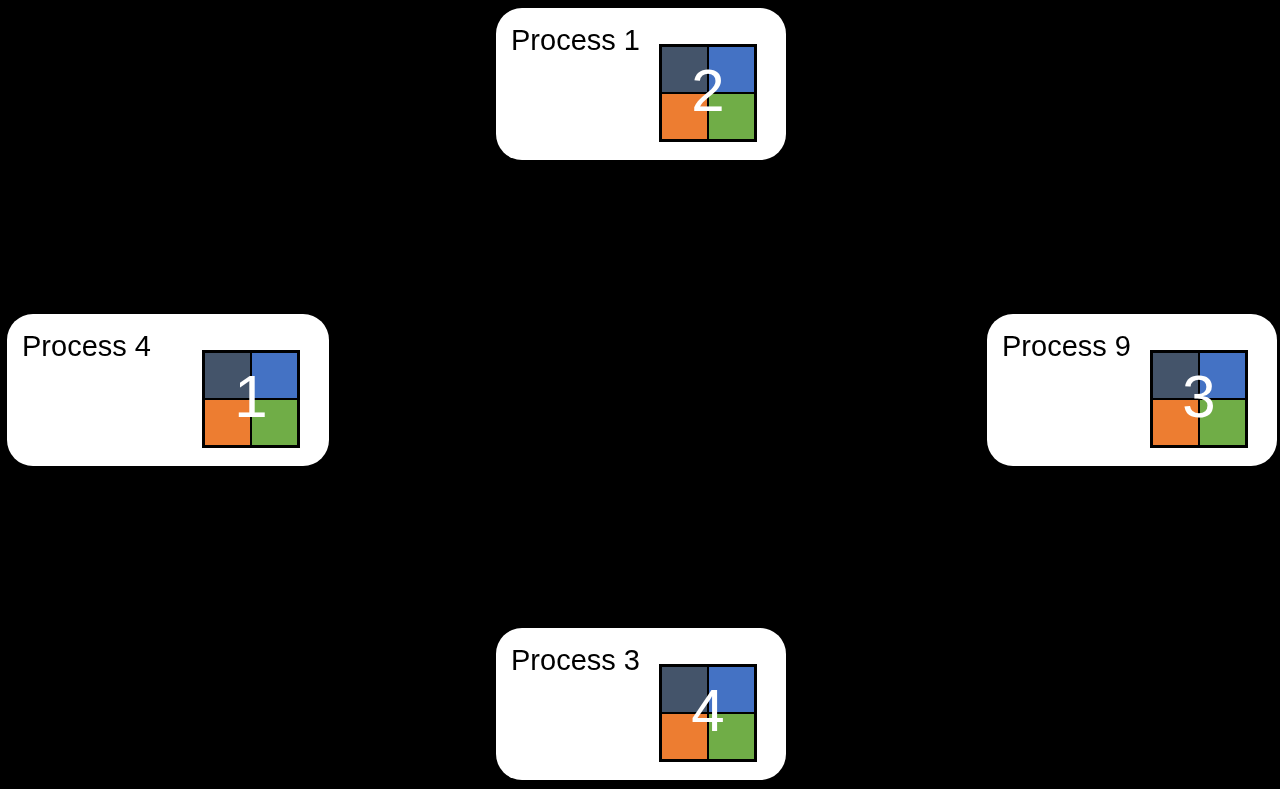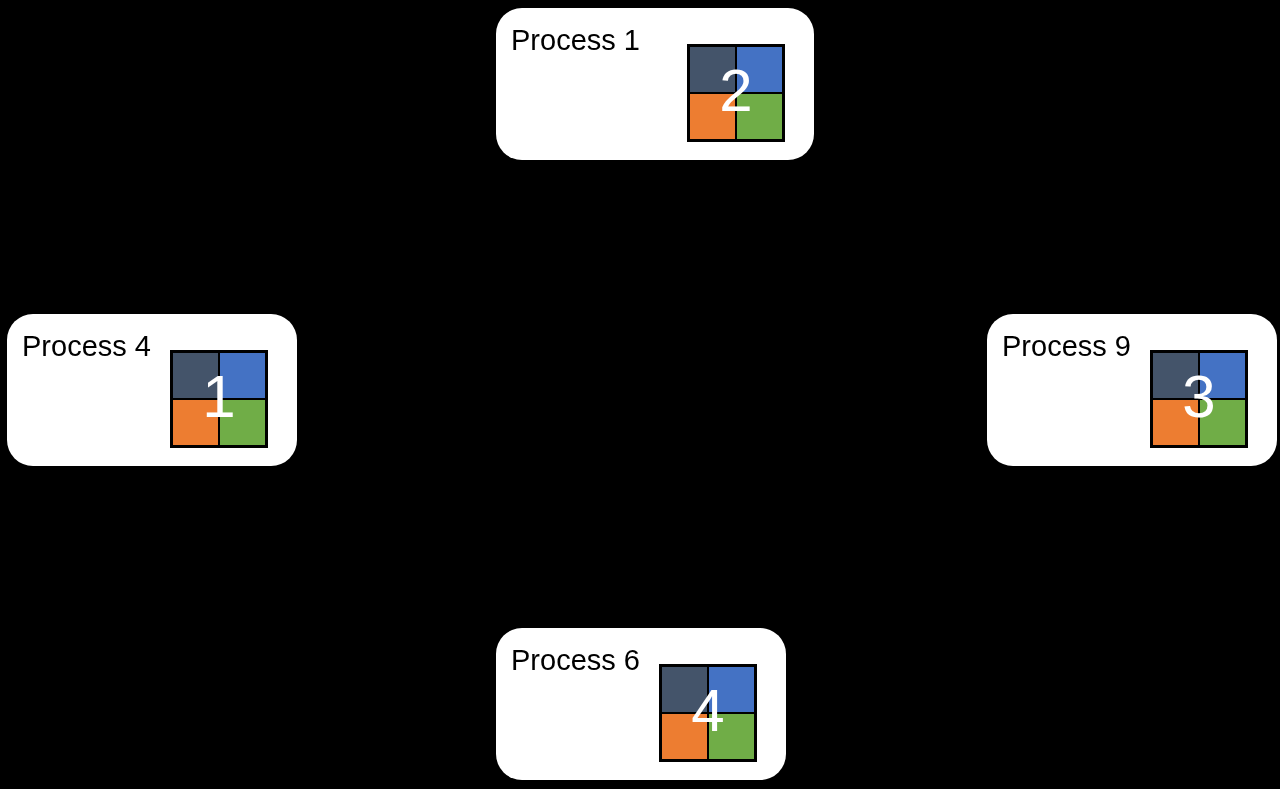--- a/index.html
+++ b/index.html
@@ -18,21 +18,21 @@
   .node {
     position: absolute;
     width: 290px;
     height: 152px;
     background: #ffffff;
     border-radius: 26px;
   }
   .node-top    { left: 496px; top: 8px;   }
   .node-right  { left: 987px; top: 314px; }
   .node-bottom { left: 496px; top: 628px; }
-  .node-left   { left: 7px;   top: 314px; }
+  .node-left   { left: 7px;   top: 314px; padding-left: 32px; }
 
   .node-label {
     position: absolute;
     left: 15px;
     top: 16px;
     font-size: 29px;
     line-height: 1.15;
     color: #000000;
     white-space: nowrap;
   }
@@ -61,21 +61,21 @@
     color: #ffffff;
     line-height: 1;
     z-index: 2;
   }
 </style>
 </head>
 <body>
 
 <div class="canvas" style="background: rgb(0, 0, 0);">
 
-  <div class="node node-top" style="background: rgb(255, 255, 255); padding-left: 28px;">
+  <div class="node node-top" style="background: rgb(255, 255, 255);">
     <span class="node-label" style="color: rgb(0, 0, 0);">Process 1</span>
     <div class="quad-grid" style="border-color: rgb(0, 0, 0); background: rgb(0, 0, 0);">
       <div class="cell cell-tl" style="background: rgb(68, 84, 106);"></div>
       <div class="cell cell-tr" style="background: rgb(68, 114, 196);"></div>
       <div class="cell cell-bl" style="background: rgb(237, 125, 49);"></div>
       <div class="cell cell-br" style="background: rgb(112, 173, 71);"></div>
       <span class="grid-number" style="color: rgb(255, 255, 255);">2</span>
     </div>
   </div>
 
@@ -84,21 +84,21 @@
     <div class="quad-grid" style="border-color: rgb(0, 0, 0); background: rgb(0, 0, 0);">
       <div class="cell cell-tl" style="background: rgb(68, 84, 106);"></div>
       <div class="cell cell-tr" style="background: rgb(68, 114, 196);"></div>
       <div class="cell cell-bl" style="background: rgb(237, 125, 49);"></div>
       <div class="cell cell-br" style="background: rgb(112, 173, 71);"></div>
       <span class="grid-number" style="color: rgb(255, 255, 255);">3</span>
     </div>
   </div>
 
   <div class="node node-bottom" style="background: rgb(255, 255, 255);">
-    <span class="node-label" style="color: rgb(0, 0, 0);">Process 6</span>
+    <span class="node-label" style="color: rgb(0, 0, 0);">Process 3</span>
     <div class="quad-grid" style="border-color: rgb(0, 0, 0); background: rgb(0, 0, 0);">
       <div class="cell cell-tl" style="background: rgb(68, 84, 106);"></div>
       <div class="cell cell-tr" style="background: rgb(68, 114, 196);"></div>
       <div class="cell cell-bl" style="background: rgb(237, 125, 49);"></div>
       <div class="cell cell-br" style="background: rgb(112, 173, 71);"></div>
       <span class="grid-number" style="color: rgb(255, 255, 255);">4</span>
     </div>
   </div>
 
   <div class="node node-left" style="background: rgb(255, 255, 255);">

